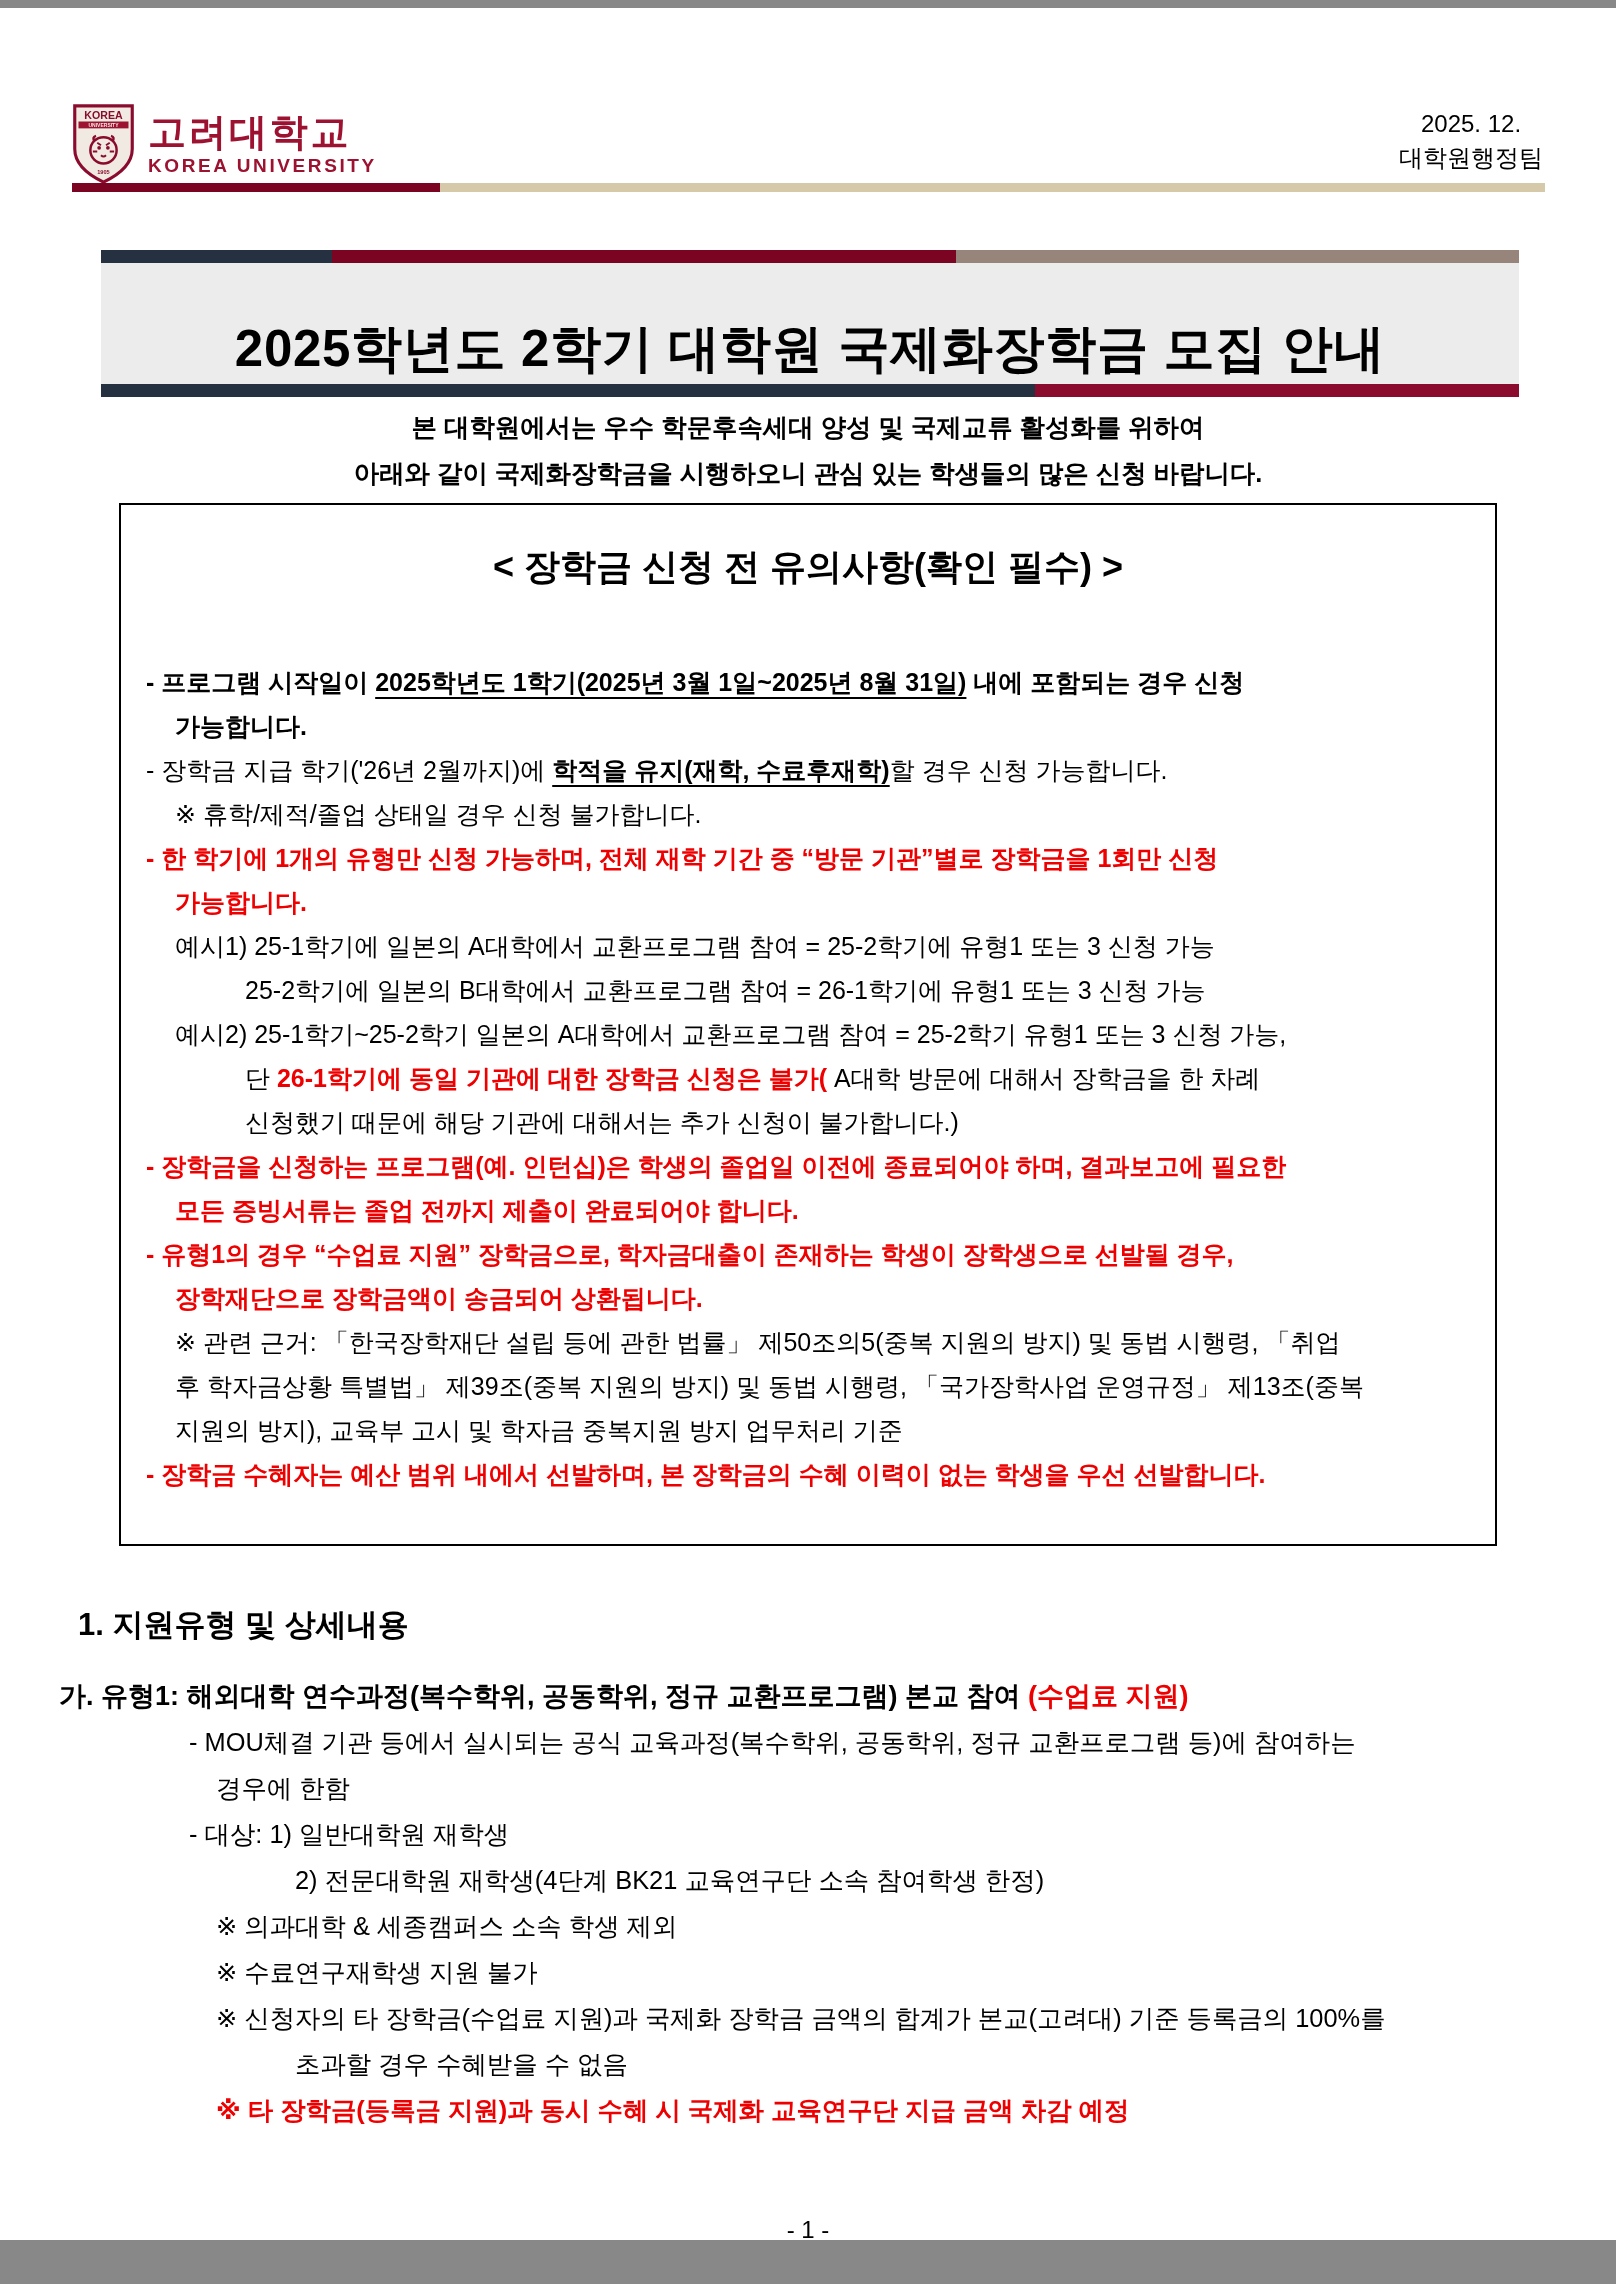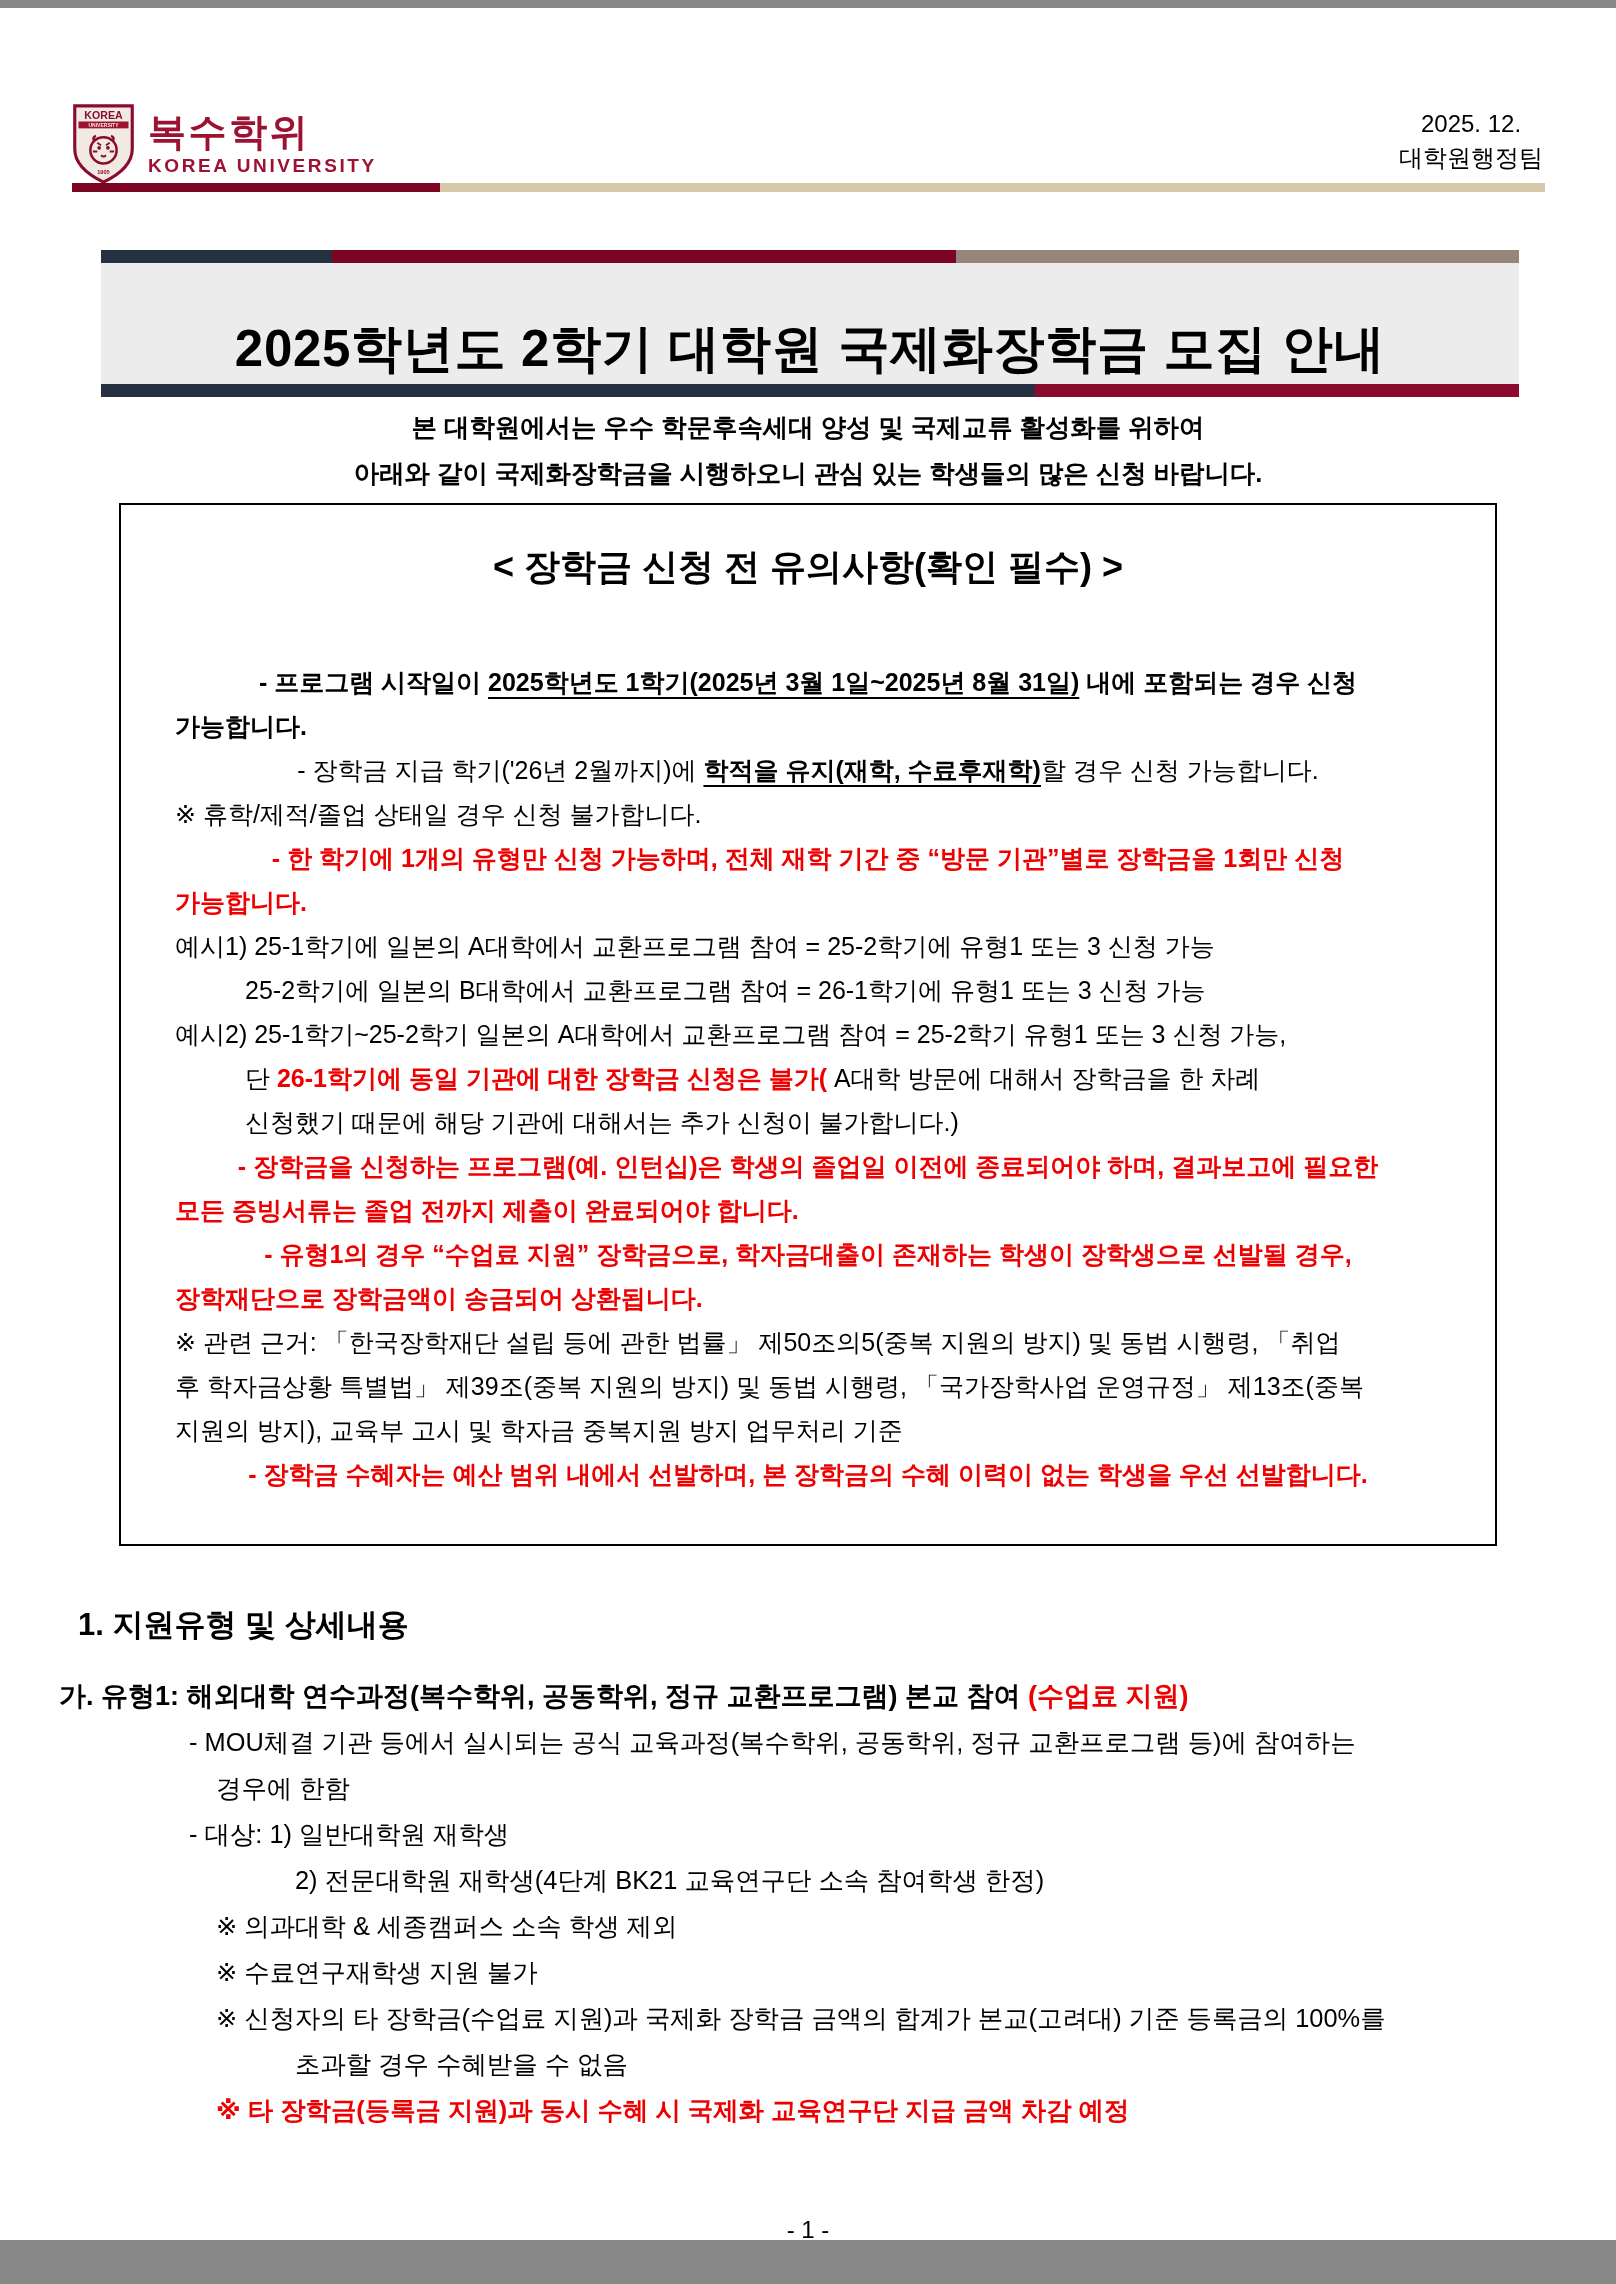--- a/index.html
+++ b/index.html
@@ -39,21 +39,21 @@
   .banner-bottom{height:13px;display:flex;}
   .banner-bottom .s1{width:65.9%;background:var(--navy);}
   .banner-bottom .s2{width:34.1%;background:var(--crimson);}
   
   .intro{position:absolute;left:0;top:396px;width:100%;text-align:center;font-size:25.4px;font-weight:bold;line-height:46px;}
   
   .notice-box{position:absolute;left:119px;top:495px;width:1378px;height:1043px;border:2px solid #000;box-sizing:border-box;padding:39px 25px 0 25px;}
   .notice-title{text-align:center;font-size:36px;font-weight:bold;line-height:46px;}
   .notice-lines{margin-top:70px;font-size:25px;}
   .notice-lines .tline{line-height:44px;white-space:pre;}
-  .notice-lines .i0{padding-left:0;text-align:center;}
+  .notice-lines .i0{padding-left:0;}
   .notice-lines .i1{padding-left:29px;}
   .notice-lines .i2{padding-left:99px;}
   
   .section{position:absolute;left:0;top:1597px;width:1616px;}
   .section-heading{padding-left:78px;font-size:31px;font-weight:bold;line-height:39px;}
   .section-lines{margin-top:29px;font-size:25.4px;}
   .section-lines .tline{line-height:46px;white-space:pre;}
   .section-lines .i0{padding-left:59px;font-size:27px;}
   .section-lines .i1{padding-left:189px;}
   .section-lines .i2{padding-left:216px;}
@@ -79,21 +79,21 @@
       <g>
         <circle cx="50" cy="74" r="21" fill="none" stroke="#8a0b2d" stroke-width="4"></circle>
         <path d="M36 60 q-5 -7 2 -9 M64 60 q5 -7 -2 -9" stroke="#8a0b2d" stroke-width="4" fill="none"></path>
         <circle cx="43" cy="70" r="3" fill="#8a0b2d"></circle>
         <circle cx="57" cy="70" r="3" fill="#8a0b2d"></circle>
         <path d="M46 82 q4 4 8 0 M40 62 l6 4 M60 62 l-6 4 M33 76 h7 M60 76 h7" stroke="#8a0b2d" stroke-width="3" fill="none"></path>
       </g>
       <text x="50" y="112" text-anchor="middle" font-size="9" font-weight="bold" fill="#8a0b2d" font-family="Liberation Sans, sans-serif">1905</text>
     </svg>
     <div class="wordmark">
-      <div class="wordmark-kr">복수학위</div>
+      <div class="wordmark-kr">고려대학교</div>
       <div class="wordmark-en">KOREA UNIVERSITY</div>
     </div>
   </div>
 
   <div class="header-meta">
     <div>2025. 12.</div>
     <div>대학원행정팀</div>
   </div>
 
   <div class="header-rule">

